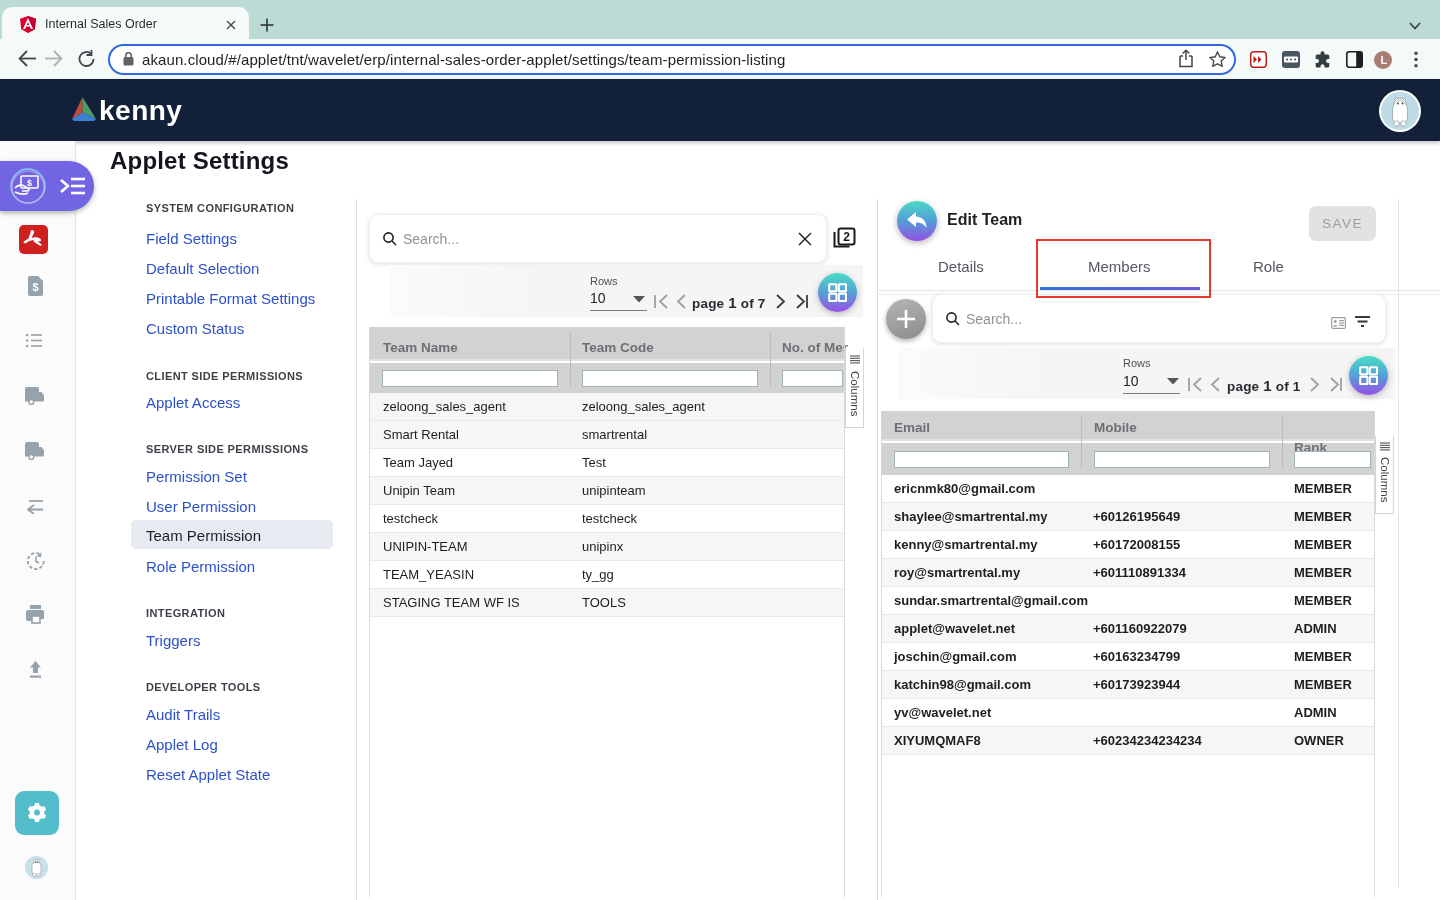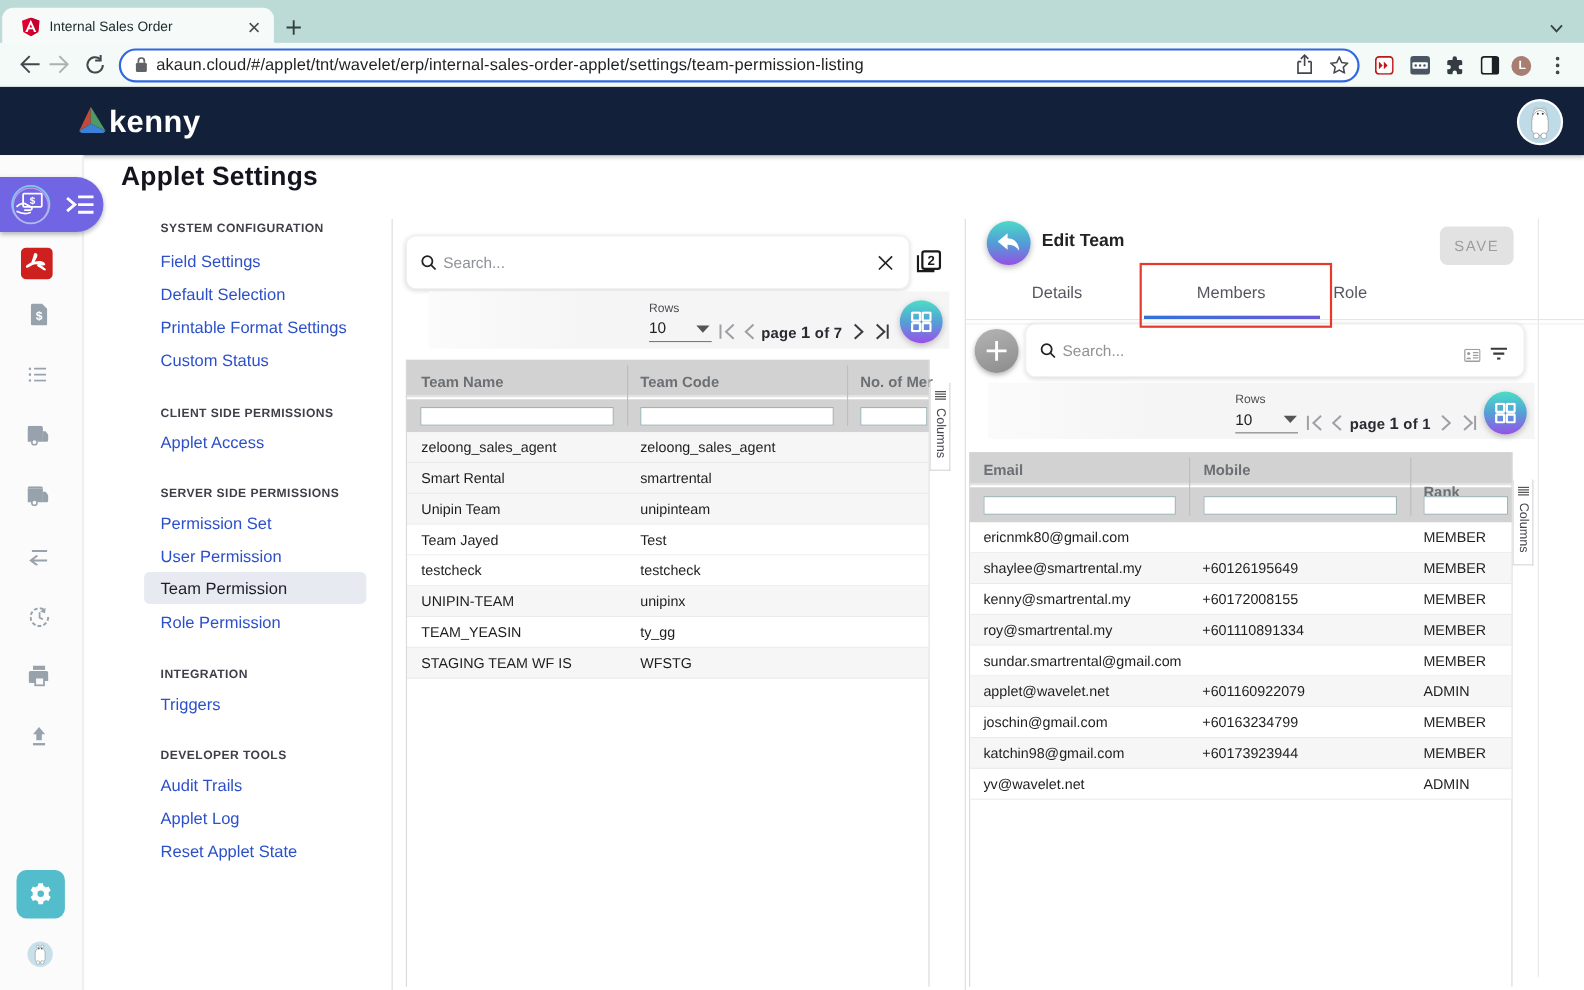--- a/index.html
+++ b/index.html
@@ -325,43 +325,43 @@
 <div class="dtable" style="left:369px; top:327px; width:476px; height:570px;"></div>
 <div id="midrows" class="abs" style="left:370px; top:393px; width:474px;">
   <div class="trow alt">
       <span class="c1">zeloong_sales_agent</span>
       <span class="c2">zeloong_sales_agent</span>
     </div>
   <div class="trow alt">
       <span class="c1">Smart Rental</span>
       <span class="c2">smartrental</span>
     </div>
+  <div class="trow">
+      <span class="c1">Team Jayed</span>
+      <span class="c2">Test</span>
+    </div>
   <div class="trow alt">
       <span class="c1">Unipin Team</span>
       <span class="c2">unipinteam</span>
     </div>
   <div class="trow">
-      <span class="c1">Team Jayed</span>
-      <span class="c2">Test</span>
-    </div>
-  <div class="trow">
       <span class="c1">testcheck</span>
       <span class="c2">testcheck</span>
     </div>
   <div class="trow alt">
       <span class="c1">UNIPIN-TEAM</span>
       <span class="c2">unipinx</span>
     </div>
   <div class="trow">
       <span class="c1">TEAM_YEASIN</span>
       <span class="c2">ty_gg</span>
     </div>
   <div class="trow alt">
       <span class="c1">STAGING TEAM WF IS</span>
-      <span class="c2">WFSTG</span>
+      <span class="c2">TOOLS</span>
     </div>
 </div>
 <div class="coltab" style="left:845px; top:348px; height:80px;"></div>
 <svg class="abs" style="left:850px; top:355px;" width="10" height="9" viewBox="0 0 10 9">
     <g stroke="#555" stroke-width="1.1">
       <line x1="0" y1="1" x2="10" y2="1"></line>
       <line x1="0" y1="3.3" x2="10" y2="3.3"></line>
       <line x1="0" y1="5.6" x2="10" y2="5.6"></line>
       <line x1="0" y1="7.9" x2="10" y2="7.9"></line>
     </g>
@@ -373,21 +373,21 @@
     <path d="M10 1 L1 8.5 L10 16 V11.5 C15 11.5 18 13 20.5 17 C20.5 10 16 5.8 10 5.6 Z" fill="#fff"></path>
   </svg>
 <div class="abs" style="left:947px; top:211px; font-size:16px; font-weight:bold; color:#222;">Edit Team</div>
 <div class="abs" style="left:1309px; top:206px; width:67px; height:35px; background:#e2e2e2; border-radius:7px;"></div>
 <div class="abs" style="left:1322px; top:216px; font-size:13.5px; color:#9d9d9d; letter-spacing:1.5px;">SAVE</div>
 
 <div class="abs" style="left:878px; top:290px; width:562px; height:1px; background:#e6e6e6;"></div>
 <div class="abs" style="left:878px; top:294px; width:562px; height:1px; background:#efefef;"></div>
 <div class="abs" style="left:938px; top:258px; font-size:15px; color:#565660;">Details</div>
 <div class="abs" style="left:1088px; top:258px; font-size:15px; color:#565660;">Members</div>
-<div class="abs" style="left:1212px; top:258px; font-size:15px; color:#565660;">Role</div>
+<div class="abs" style="left:1253px; top:258px; font-size:15px; color:#565660;">Role</div>
 <div class="abs" style="left:1040px; top:287px; width:160px; height:3px; background:linear-gradient(90deg,#3272d8,#6a5ad8);"></div>
 <div class="abs" style="left:1036px; top:239px; width:175px; height:59px; border:2.5px solid #e5392b; z-index:60;"></div>
 
 <div class="abs" style="left:886px; top:299px; width:40px; height:40px; border-radius:50%; background:linear-gradient(160deg,#b5b5b5,#8b8b8b); box-shadow:0 2px 5px rgba(0,0,0,0.3);"></div>
 <svg class="abs" style="left:895px; top:308px;" width="22" height="22" viewBox="0 0 22 22">
     <line x1="11" y1="2" x2="11" y2="20" stroke="#fff" stroke-width="2.6"></line>
     <line x1="2" y1="11" x2="20" y2="11" stroke="#fff" stroke-width="2.6"></line>
   </svg>
 <div class="searchbox" style="left:932px; top:294px; width:454px; height:49px;"></div>
 <svg class="abs" style="left:945px; top:311px;" width="16" height="16" viewBox="0 0 16 16">
@@ -439,21 +439,21 @@
 <div class="thead" style="left:881px; top:443px; width:494px; height:32px;"></div>
 <div class="thlabel" style="left:894px; top:420px;">Email</div>
 <div class="thlabel" style="left:1094px; top:420px;">Mobile</div>
 <div class="thlabel" style="left:1294px; top:440px;text-decoration:underline;">Rank</div>
 <div class="abs" style="left:1081px; top:416px; width:1px; height:53px; background:#bdbdbd;"></div>
 <div class="abs" style="left:1282px; top:416px; width:1px; height:53px; background:#bdbdbd;"></div>
 <div class="finput" style="left:894px; top:451px; width:175px;"></div>
 <div class="finput" style="left:1094px; top:451px; width:176px;"></div>
 <div class="finput" style="left:1294px; top:451px; width:77px;"></div>
 <div class="dtable" style="left:881px; top:411px; width:494px; height:486px;"></div>
-<div id="rightrows" class="abs" style="left:882px; top:475px; width:492px;">
+<div id="rightrows" class="abs" style="left:882px; top:475px; width:492px;font-weight:bold;">
   <div class="trow">
       <span class="r1">ericnmk80@gmail.com</span>
       <span class="r3">MEMBER</span>
     </div>
   <div class="trow alt">
       <span class="r1">shaylee@smartrental.my</span>
       <span class="r2">+60126195649</span>
       <span class="r3">MEMBER</span>
     </div>
   <div class="trow">
@@ -481,20 +481,25 @@
       <span class="r3">MEMBER</span>
     </div>
   <div class="trow alt">
       <span class="r1">katchin98@gmail.com</span>
       <span class="r2">+60173923944</span>
       <span class="r3">MEMBER</span>
     </div>
   <div class="trow">
       <span class="r1">yv@wavelet.net</span>
       <span class="r3">ADMIN</span>
+    </div>
+  <div class="trow alt">
+      <span class="r1">XIYUMQMAF8</span>
+      <span class="r2">+60234234234234</span>
+      <span class="r3">OWNER</span>
     </div>
 </div>
 <div class="coltab" style="left:1375px; top:436px; height:78px;"></div>
 <svg class="abs" style="left:1380px; top:442px;" width="10" height="9" viewBox="0 0 10 9">
     <g stroke="#555" stroke-width="1.1">
       <line x1="0" y1="1" x2="10" y2="1"></line>
       <line x1="0" y1="3.3" x2="10" y2="3.3"></line>
       <line x1="0" y1="5.6" x2="10" y2="5.6"></line>
       <line x1="0" y1="7.9" x2="10" y2="7.9"></line>
     </g>

